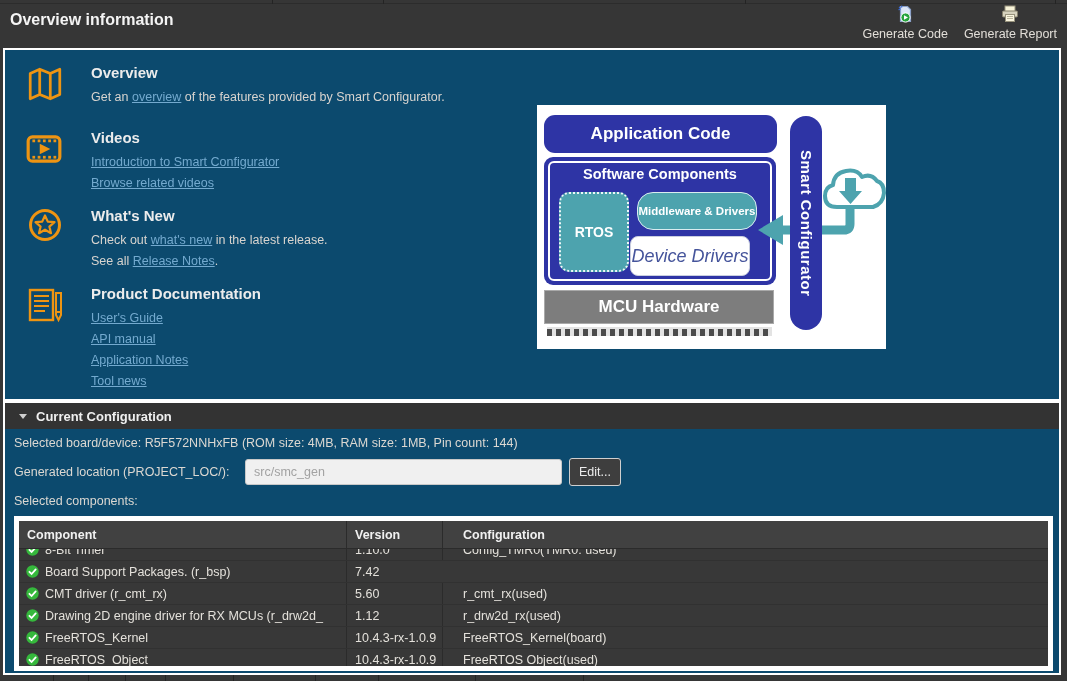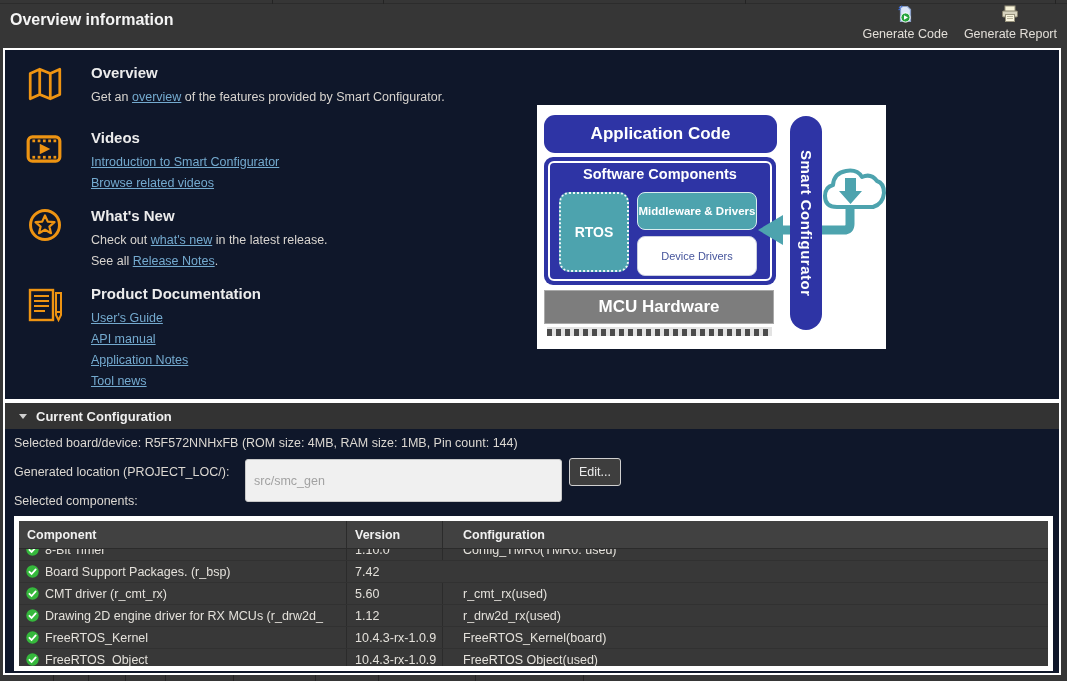--- a/index.html
+++ b/index.html
@@ -10,67 +10,67 @@
   .toolbar { position:absolute; left:0; top:0; width:1067px; height:48px; background:#363636; }
   .tabstrip { position:absolute; left:0; top:0; width:1067px; height:4px; border-bottom:1px solid #2c2c2c; }
   .tabstrip .tdiv { position:absolute; top:0; width:1px; height:4px; background:#242424; }
   .view-title { position:absolute; left:10px; top:11px; font-size:16px; font-weight:bold; color:#f4f4f4; }
   .tb-actions { position:absolute; right:10px; top:4px; display:flex; gap:16px; }
   .tb-btn { display:flex; flex-direction:column; align-items:center; color:#e2ded8; font-size:12.5px; cursor:default; }
   .tb-btn svg { margin-bottom:3px; }
 
   
   .panel { position:absolute; left:3px; top:48px; width:1058px; height:627px;
-           background:#0f172a; border:2px solid #ffffff; }
+           background:#0c4a6e; border:2px solid #ffffff; }
   .panel-inner { position:relative; width:100%; height:100%; overflow:hidden; }
 
   
   .sec-icon { position:absolute; }
   .sec-head { position:absolute; font-size:15px; font-weight:bold; color:#ececec; }
   .sec-line { position:absolute; font-size:12.5px; color:#d8d4cf; }
   a.lnk { color:#74aacf; text-decoration:underline; cursor:pointer; }
 
   
   .diagram { position:absolute; left:532px; top:55px; width:349px; height:244px; background:#ffffff; }
   .dg-appcode { position:absolute; left:7px; top:10px; width:233px; height:38px; border-radius:11px;
                 display:flex; align-items:center; justify-content:center;
                 color:#fff; font-weight:bold; font-size:17px; }
   .dg-sc { position:absolute; left:7px; top:52px; width:232px; height:128px; border-radius:9px; padding:4px; }
   .dg-sc-inner { position:relative; width:100%; height:100%; border:2px solid #fff; border-radius:6px; }
   .dg-sc-title { position:absolute; left:0; right:0; top:3px; text-align:center;
                  color:#fff; font-weight:bold; font-size:14.5px; }
   .dg-rtos { position:absolute; left:9px; top:29px; width:70px; height:80px; border-radius:10px;
              border:2px dotted rgba(255,255,255,.9); display:flex; align-items:center; justify-content:center;
              color:#fff; font-weight:bold; font-size:14px; }
-  .dg-mw { position:absolute; left:87px; top:29px; width:120px; height:38px; border-radius:8px;
+  .dg-mw { position:absolute; left:87px; top:29px; width:120px; height:38px; border-radius:16px;
            border:1px solid #d9edf0; display:flex; align-items:center; justify-content:center; text-align:center;
            color:#fff; font-weight:bold; font-size:11.5px; line-height:13px; }
-  .dg-dd { position:absolute; left:87px; top:73px; width:120px; height:40px; border-radius:8px;
+  .dg-dd { position:absolute; left:80px; top:73px; width:120px; height:40px; border-radius:8px;
            background:#fff; border:1px solid #c9cedf; display:flex; align-items:center; justify-content:center;
-           color:#45549b; font-size:11px; }
+           color:#45549b; font-size:18px;font-style:italic; }
   .dg-mcu { position:absolute; left:7px; top:185px; width:230px; height:34px; background:#7d7d7d;
             border:1px solid #a9a9a9; display:flex; align-items:center; justify-content:center;
             color:#fff; font-weight:bold; font-size:17px; }
   .dg-pins { position:absolute; left:10px; top:222px; width:225px; height:9px;
              background:repeating-linear-gradient(90deg,#4b4b4b 0 5px,#e3e3e3 5px 9px);
              border-top:2px solid #e3e3e3; }
   .dg-pill { position:absolute; left:253px; top:11px; width:32px; height:214px; border-radius:16px;
              display:flex; align-items:center; justify-content:center; z-index:3; }
   .dg-pill span { writing-mode:vertical-rl; color:#fff; font-weight:bold; font-size:15px; letter-spacing:.5px; }
   .dg-svg { position:absolute; left:0; top:0; z-index:2; }
 
   
   .cc-sep { position:absolute; left:0; top:349px; width:100%; height:4px; background:#ffffff; }
   .cc-header { position:absolute; left:0; top:353px; width:100%; height:26px; background:#333333;
                display:flex; align-items:center; }
   .cc-tri { width:0; height:0; border-left:4.5px solid transparent; border-right:4.5px solid transparent;
             border-top:5.5px solid #cfcfcf; margin:0 9px 0 14px; }
   .cc-header b { color:#f0f0f0; font-size:13px; }
   .cc-line { position:absolute; left:9px; font-size:12.5px; color:#dcd8d2; }
-  .cc-input { position:absolute; left:240px; top:409px; width:317px; height:43px; background:#f0f0f0;
+  .cc-input { position:absolute; left:240px; top:409px; width:317px; height:26px; background:#f0f0f0;
               border:1px solid #c8c8c8; border-radius:3px; color:#a2a2a2; font-size:12.5px;
               padding:0 8px; font-family:"Liberation Sans", sans-serif; }
   .cc-edit { position:absolute; left:564px; top:408px; height:28px; padding:0 9px; background:#3e3e3e;
              border:1px solid #cfcfcf; border-radius:3px; color:#ececec; font-size:12.5px;
              font-family:"Liberation Sans", sans-serif; cursor:default; }
 
   
   .cmp-table { position:absolute; left:9px; top:466px; width:1039px; height:155px;
                border:5px solid #ffffff; background:#383838; overflow:hidden; }
   .t-head { display:flex; height:28px; background:#414141; border-bottom:1px solid #2b2b2b;

